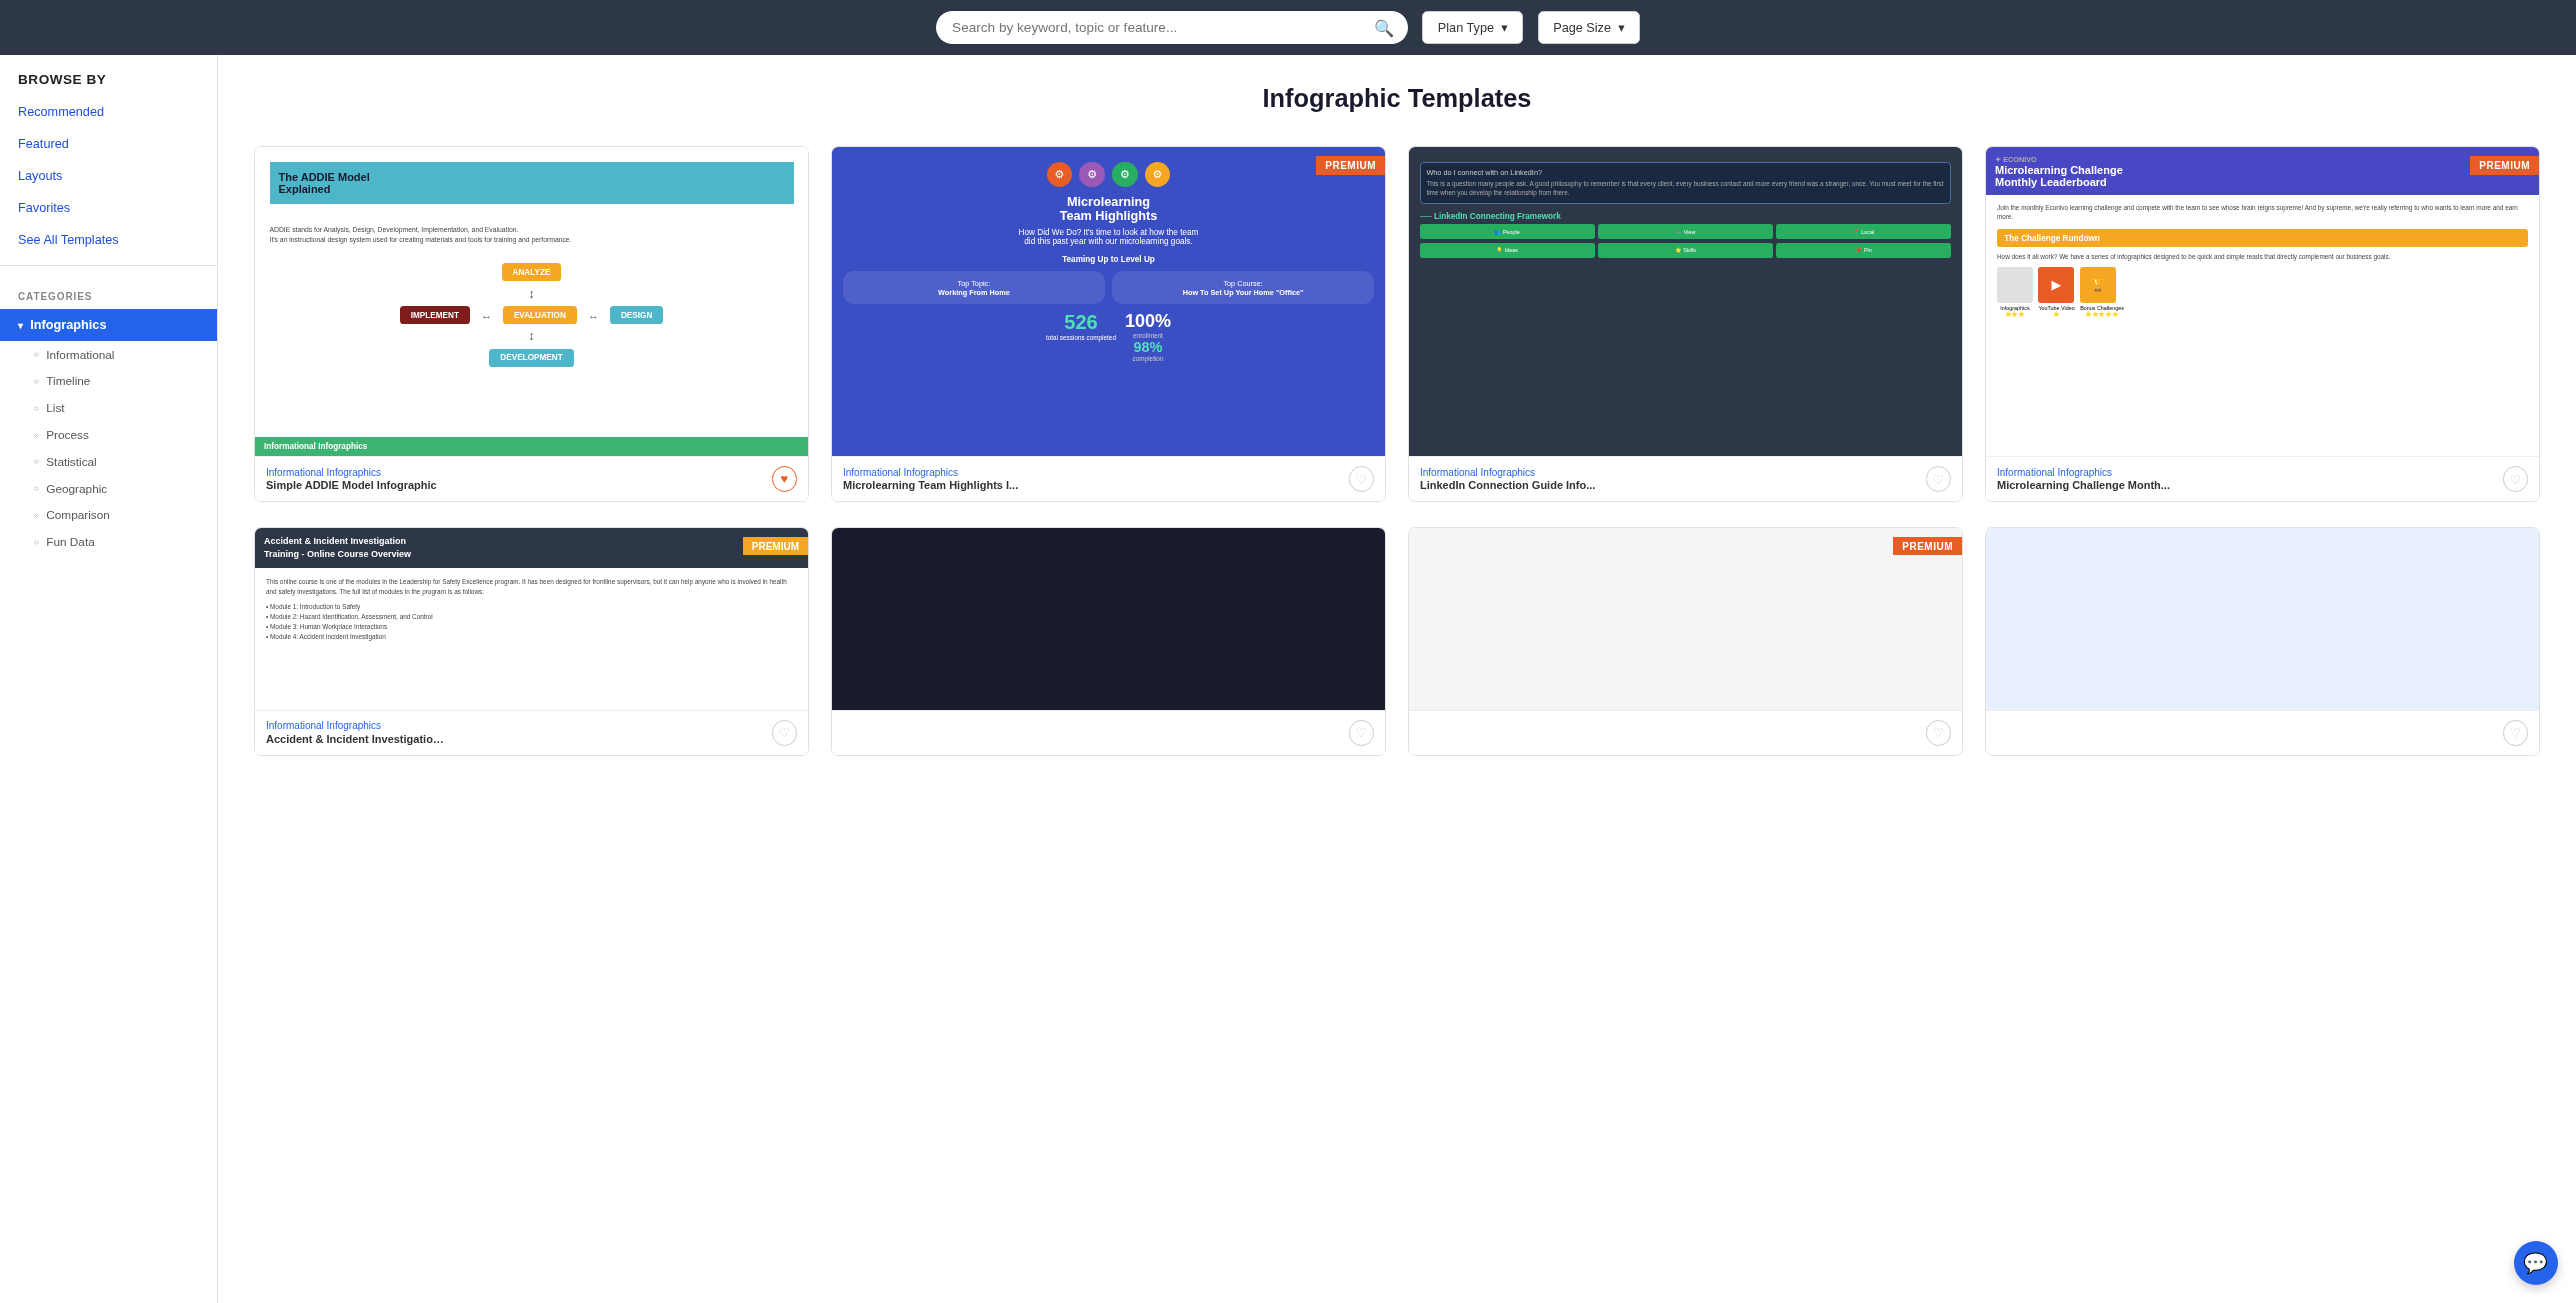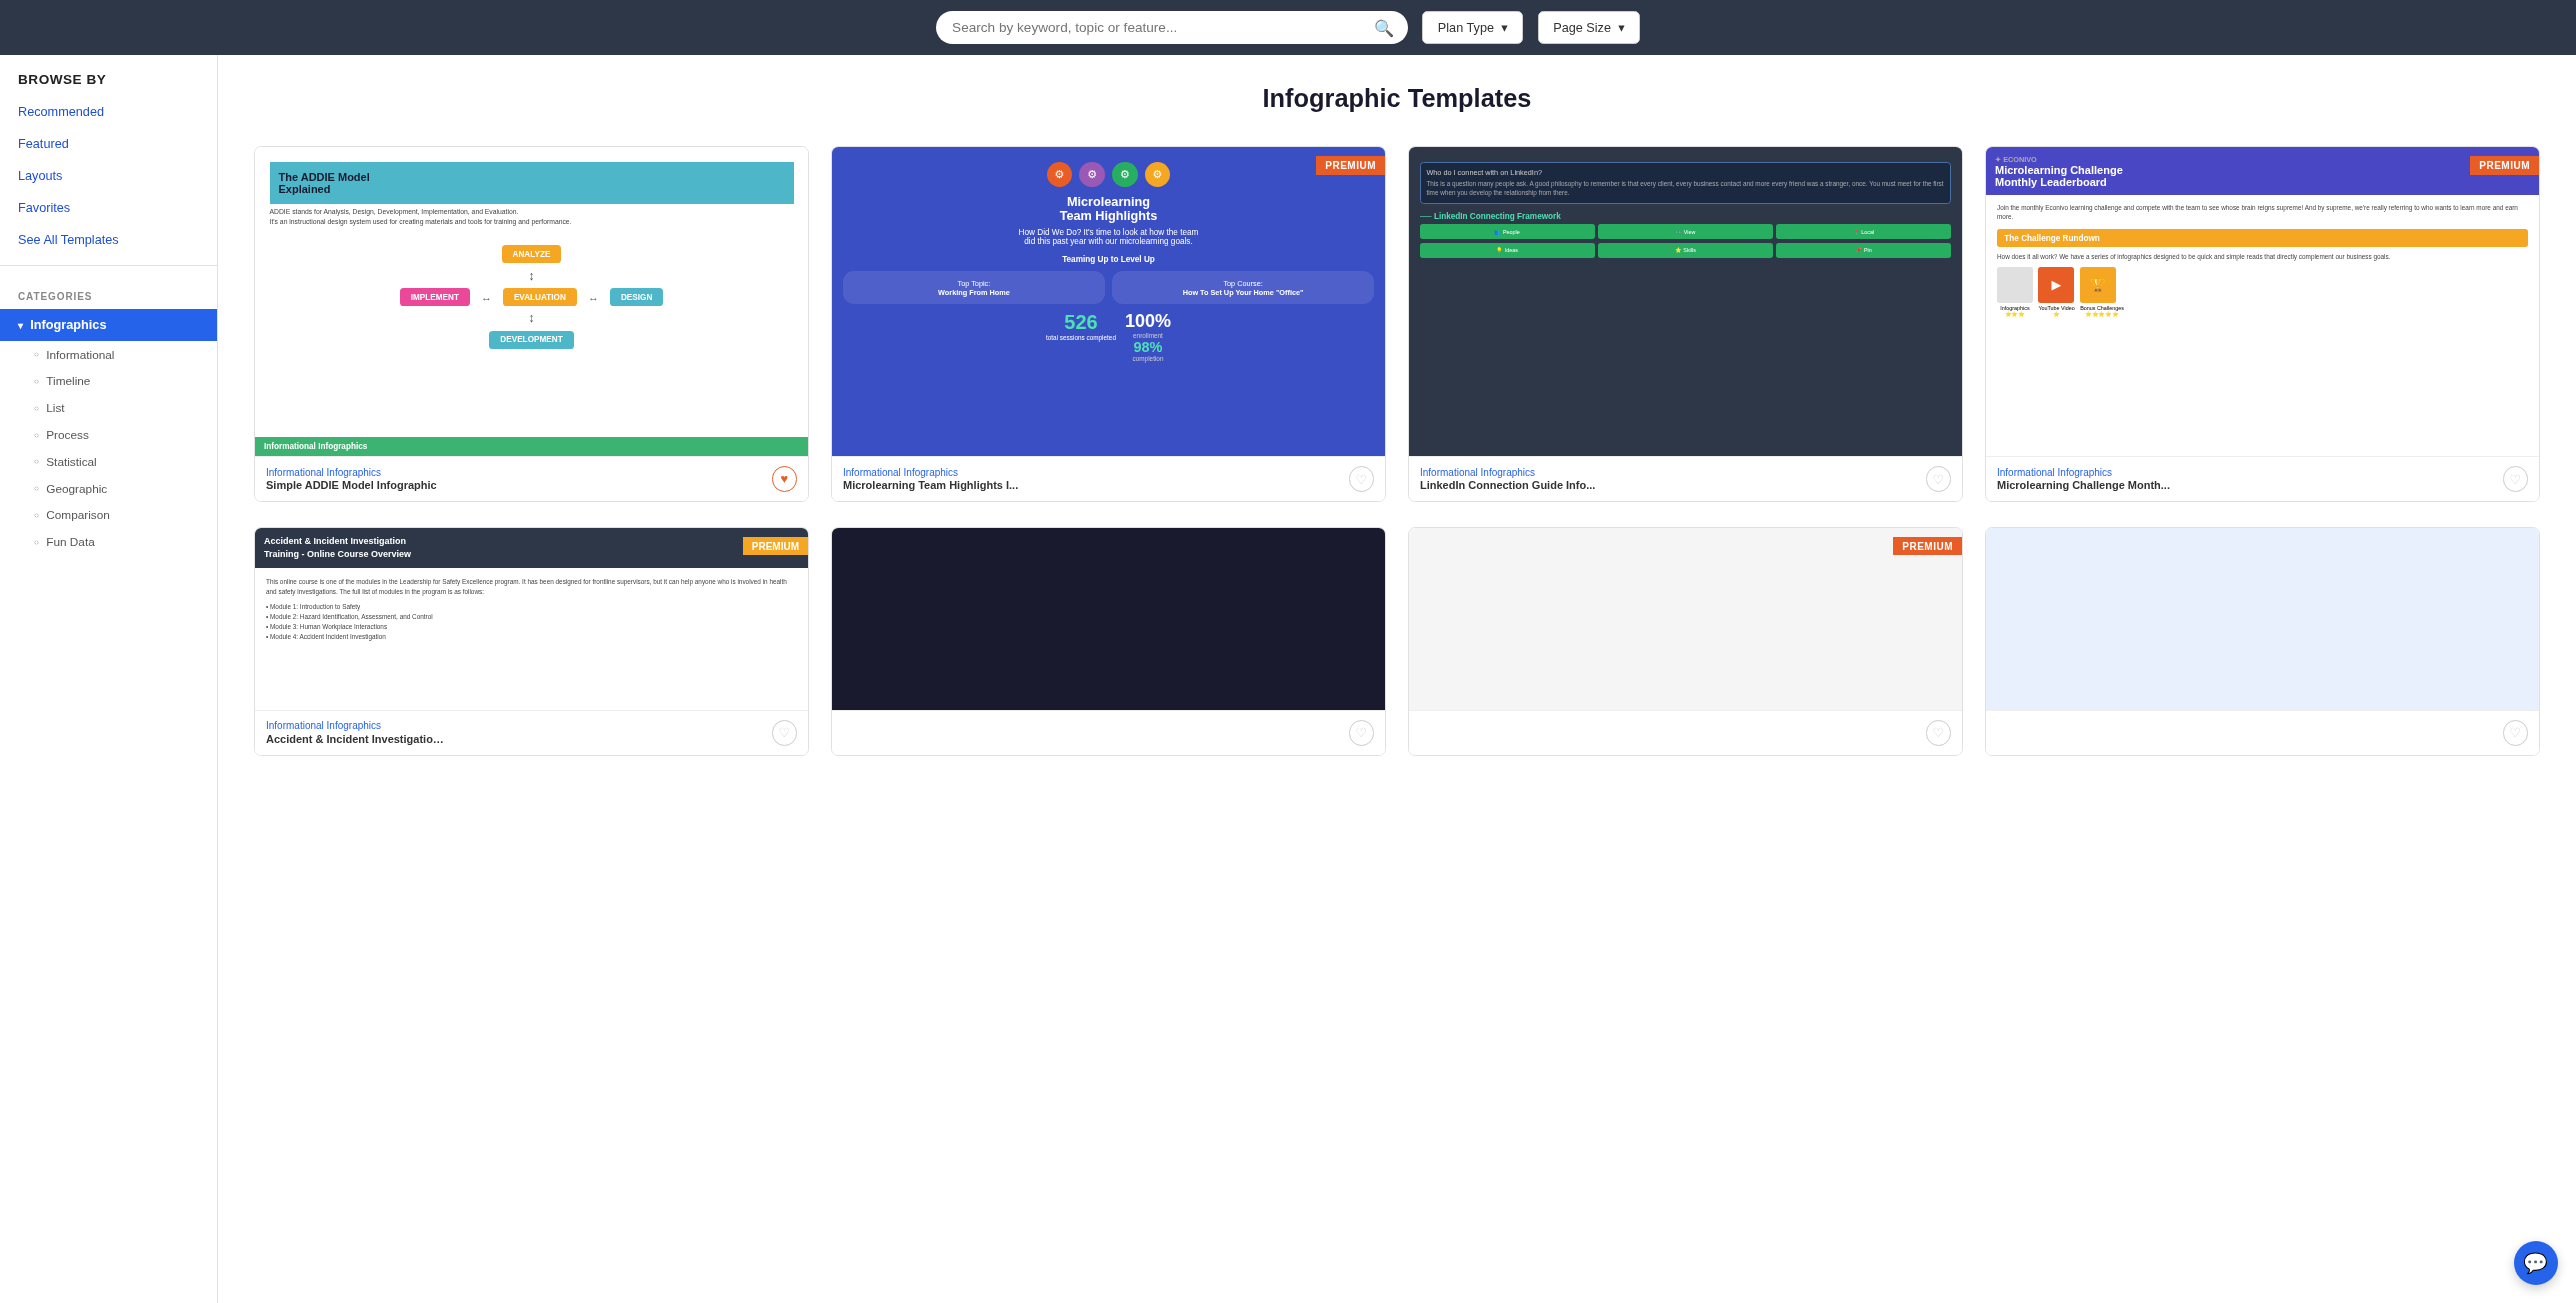--- a/index.html
+++ b/index.html
@@ -203,21 +203,21 @@
       padding: 14.5px;
       font-size: 8.2px;
       overflow: hidden;
     }
     .addie-header {
       background: #4db6c9;
       color: white;
       padding: 9px;
       font-weight: 700;
       font-size: 10px;
-      margin-bottom: 3px;
+      margin-bottom: 21px;
     }
     .addie-diagram {
       display: flex;
       flex-direction: column;
       align-items: center;
       gap: 5.4px;
       margin-top: 18px;
     }
     .addie-box {
       padding: 4.5px 11px;
@@ -420,21 +420,21 @@
             <div style="font-size:6.8px;color:#444;line-height:1.5;margin-bottom:9px;">
               ADDIE stands for Analysis, Design, Development, Implementation, and Evaluation.<br>
               It's an instructional design system used for creating materials and tools for training and performance.
             </div>
             <div class="addie-diagram">
               <div class="addie-row">
                 <div class="addie-box" style="background:#f5a623;">ANALYZE</div>
               </div>
               <div style="font-size:12.7px;color:#555;">↕</div>
               <div class="addie-row" style="justify-content:center;gap:11px;">
-                <div class="addie-box" style="background:#ec4899;">IMPLEMENT</div>
+                <div class="addie-box" style="background:#7f1d1d;">IMPLEMENT</div>
                 <div style="font-size:11px;color:#555;">↔</div>
                 <div class="addie-box" style="background:#f5a623;">EVALUATION</div>
                 <div style="font-size:11px;color:#555;">↔</div>
                 <div class="addie-box" style="background:#4db6c9;">DESIGN</div>
               </div>
               <div style="font-size:12.7px;color:#555;">↕</div>
               <div class="addie-row">
                 <div class="addie-box" style="background:#4db6c9;">DEVELOPMENT</div>
               </div>
             </div>

